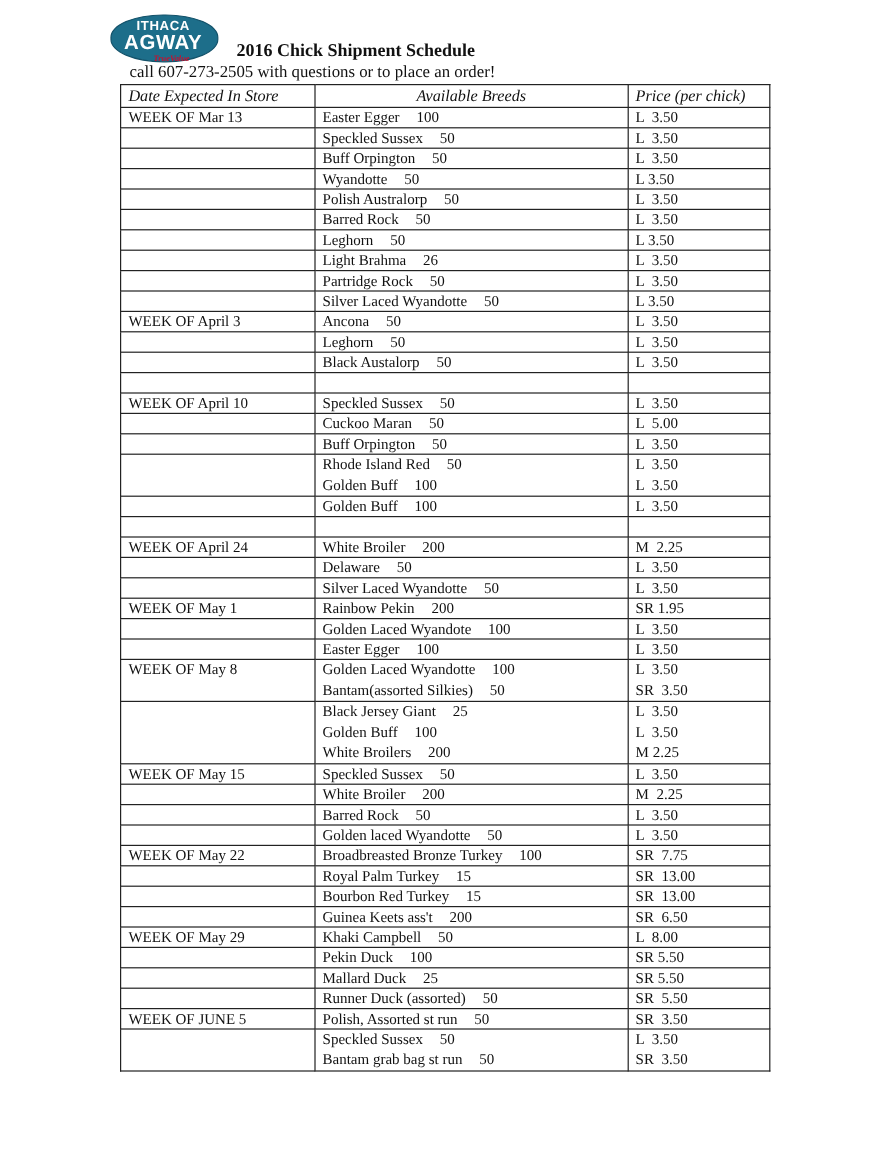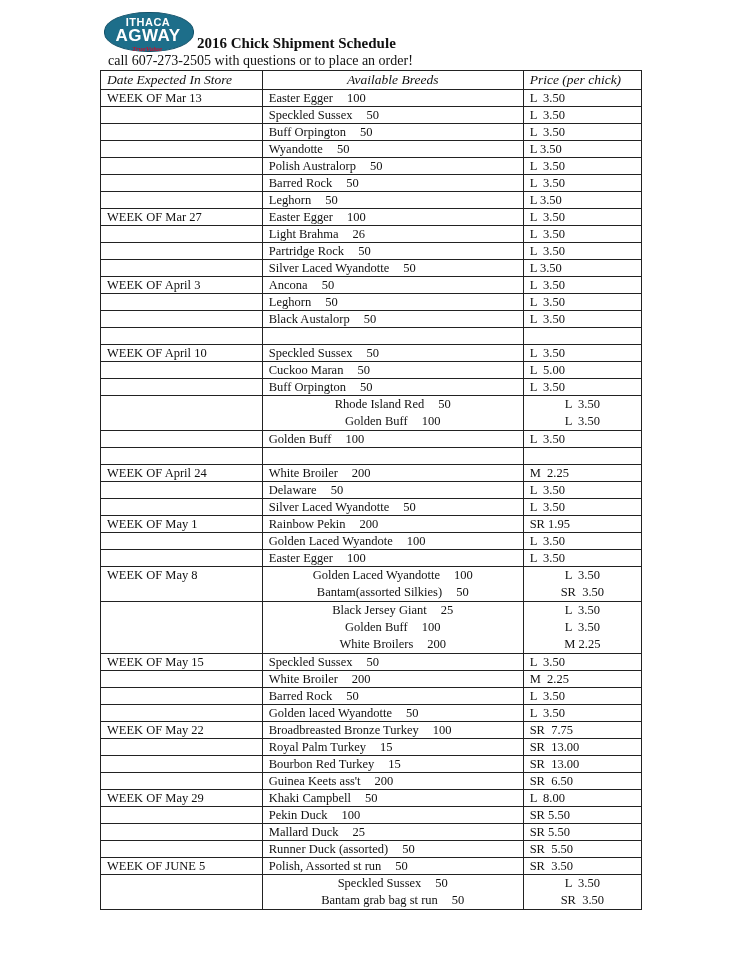--- a/index.html
+++ b/index.html
@@ -1,42 +1,42 @@
 <!DOCTYPE html>
 <html><head>
 <meta charset="utf-8">
 <style>
   html, body { margin: 0; padding: 0; background: #ffffff; }
   body { width: 742px; height: 960px; position: relative; overflow: hidden;
          font-family: "Liberation Serif", "DejaVu Serif", serif; color: #111; }
-  .logo { position: absolute; left: 104px; top: 12px; width: 88px; height: 40px; }
+  .logo { position: absolute; left: 92px; top: 12px; width: 88px; height: 40px; }
   .logo .oval { position: absolute; left: 0; top: 0; width: 88px; height: 38px;
                 background: #1d6e8a; border-radius: 44px / 19px; border: 1px solid #13526a; }
   .logo .l1 { position: absolute; left: 0; width: 88px; top: 4px; text-align: center;
               font-family: "Liberation Sans", "DejaVu Sans", sans-serif; font-weight: bold;
               font-size: 11px; color: #fff; letter-spacing: 0.5px; }
   .logo .l2 { position: absolute; left: 0; width: 88px; top: 14px; text-align: center;
               font-family: "Liberation Sans", "DejaVu Sans", sans-serif; font-weight: bold;
               font-size: 17px; color: #fff; letter-spacing: 0.5px; }
   .logo .l3 { position: absolute; left: 28px; top: 34px; width: 38px; height: 7px;
               font-family: "Liberation Serif", serif; font-style: italic; font-size: 7px;
-              color: #c8102e; line-height: 7px; text-align: left; font-weight: bold; }
+              color: #c8102e; line-height: 7px; text-align: right; font-weight: bold; }
   .title { position: absolute; left: 197px; top: 35px; font-size: 15px; font-weight: bold; }
   .subtitle { position: absolute; left: 108px; top: 53px; font-size: 14px; text-align: right; }
   table { position: absolute; left: 100px; top: 70px; width: 542px; border-collapse: collapse;
           font-size: 12.5px; }
   td, th { border: 1.5px solid #222; padding: 0 6px; height: 16px; line-height: 16px;
            text-align: left; font-weight: normal; vertical-align: top; white-space: nowrap; }
   th { font-size: 13.5px; height: 18px; line-height: 18px; font-style: italic; }
   th.breeds-h { text-align: center; }
   .c1 { width: 147px; }
   .c2 { width: 245px; }
   .c3 { width: 104px; }
   .qty { display: inline-block; }
-  .multi div { height: 17px; line-height: 17px; text-align: center; }
+  .multi div { height: 17px; line-height: 17px; }
 </style>
 </head>
 <body>
 
 <div class="logo">
   <div class="oval"></div>
   <div class="l1">ITHACA</div>
   <div class="l2">AGWAY</div>
   <div class="l3">TrueValue</div>
 </div>
@@ -110,29 +110,20 @@
       <tr>
         <td class="c1"></td>
         <td class="c2">
           <div><span>Leghorn</span><span class="qty" style="margin-left: 14px;">50</span></div>
         </td>
         <td class="c3">
           <div style="white-space: pre;">L 3.50</div>
         </td>
       </tr>
       <tr>
-        <td class="c1">WEEK OF Mar 27</td>
-        <td class="c2">
-          <div><span>Easter Egger</span><span class="qty" style="margin-left: 14px;">100</span></div>
-        </td>
-        <td class="c3">
-          <div style="white-space: pre;">L  3.50</div>
-        </td>
-      </tr>
-      <tr>
         <td class="c1"></td>
         <td class="c2">
           <div><span>Light Brahma</span><span class="qty" style="margin-left: 14px;">26</span></div>
         </td>
         <td class="c3">
           <div style="white-space: pre;">L  3.50</div>
         </td>
       </tr>
       <tr>
         <td class="c1"></td>

